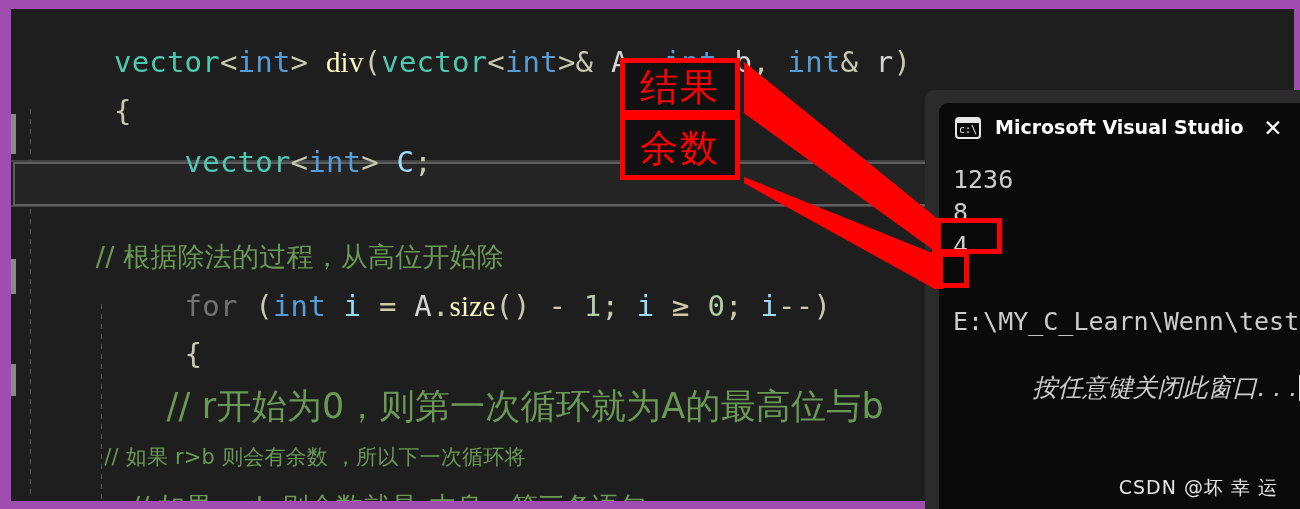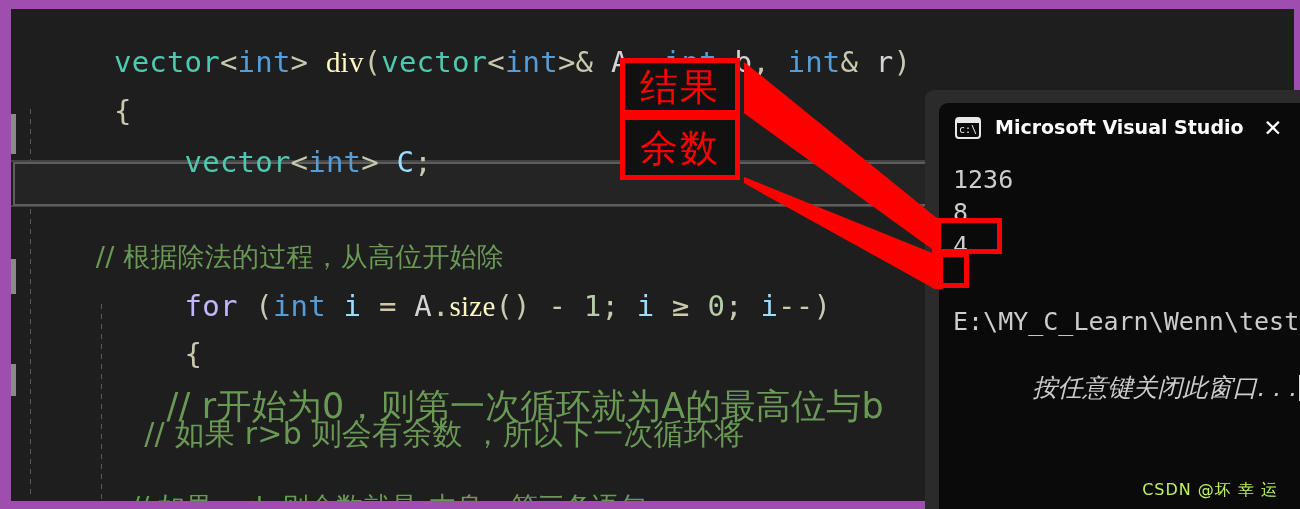--- a/index.html
+++ b/index.html
@@ -47,21 +47,21 @@
     font-family: "DejaVu Sans Mono", monospace;
     font-size: 29px;
     line-height: 30px;
     letter-spacing: 0.2px;
   }
   .tok-type   { color: #4ec9b0; margin-top: 13px; }
   .tok-kw     { color: #569cd6; }
   .tok-fn     { color: #fef9c3; font-family: Liberation Serif, serif; }
   .tok-plain  { color: #d4d4d4; }
   .tok-punct  { color: #c9c9b0; }
-  .tok-ctrl2  { color: #c4b5fd; }
+  .tok-ctrl2  { color: #737373; }
   .tok-var    { color: #9cdcfe; }
   .tok-num    { color: #b5cea8; }
   .tok-op     { color: #cfc9a8; }
   .tok-comment{ color: #6a9955; }
   .cjk { font-family: "DejaVu Sans", sans-serif; }
 
   
   .current-line {
     position: absolute;
     border: 2px solid #5d5d5d;
@@ -188,23 +188,23 @@
     width: 2px; height: 26px;
     background: #dddddd;
     vertical-align: -5px;
     margin-left: 2px;
   }
 
   
   .watermark {
     position: absolute;
     right: 22px; bottom: 8px;
-    color: #bef264;
+    color: #e5e5e5;
     font-family: "DejaVu Sans", sans-serif;
-    font-size: 16px;
+    font-size: 19px;
     letter-spacing: 1px;
     white-space: nowrap;
   }
 </style>
 </head>
 <body>
 
 <div id="root">
 
   <div class="editor">
@@ -242,21 +242,21 @@
     </div>
 
     <div class="code-line" style="left:-3px; top:300px;">
       <span class="tok-punct">    {</span>
     </div>
 
     <div class="code-line cjk" style="left:-3px; top:352px; font-size:35px;">
       <span class="tok-comment">        // r开始为0，则第一次循环就为A的最高位与b</span>
     </div>
 
-    <div class="code-line cjk" style="left:-3px; top:380px; font-size:30px;">
+    <div class="code-line cjk" style="left:-3px; top:403px; font-size:21px;">
       <span class="tok-comment">        // 如果 r&gt;b 则会有余数 ，所以下一次循环将</span>
     </div>
 
     <div class="code-line cjk" style="left:-3px; top:453px; font-size:27px;">
       <span class="tok-comment">        // 如果 r&lt;b 则余数就是r本身，第三条语句 r</span>
     </div>
   </div>
 
   <div class="console-outer">
     <div class="console-inner">

